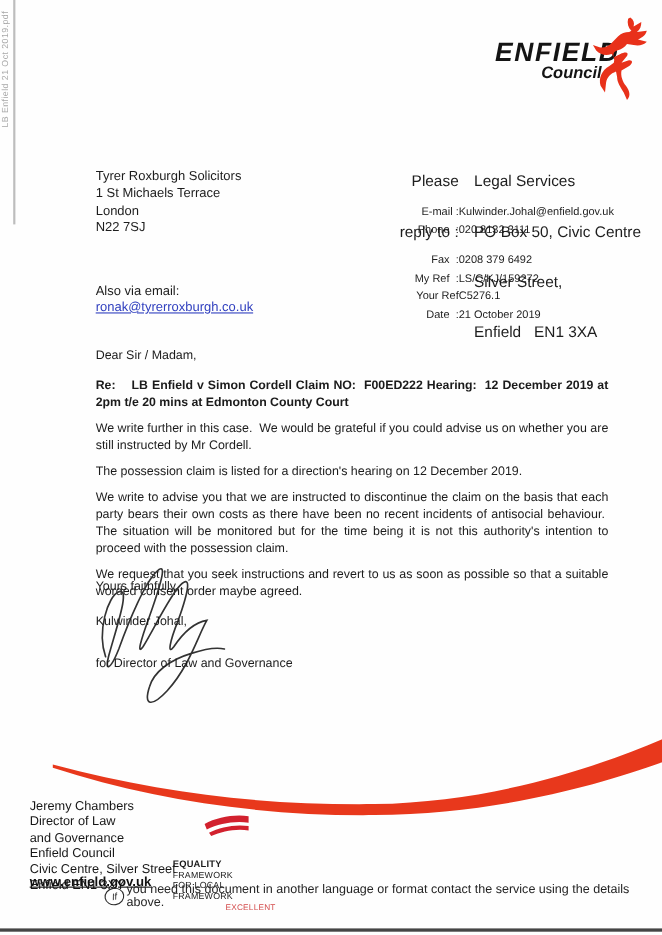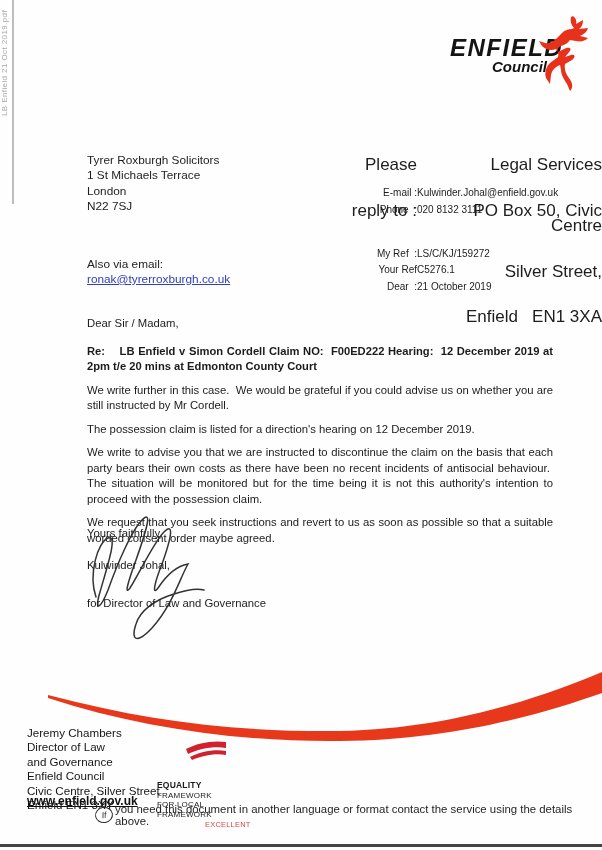--- a/index.html
+++ b/index.html
@@ -15,24 +15,24 @@
   .logo{position:absolute;left:440px;top:12px;width:162px;height:88px;}
   .logo-wordmark{position:absolute;left:10px;top:22px;font-size:24px;font-weight:bold;font-style:italic;
     letter-spacing:1.5px;color:#141414;}
   .logo-subtitle{position:absolute;left:52px;top:46px;font-size:15px;font-weight:bold;font-style:italic;color:#141414;}
   .beast{position:absolute;left:97px;top:2px;}
 
   
   .recipient{position:absolute;left:87px;top:153px;font-size:11.8px;line-height:15.3px;}
 
   
-  .reply-block{position:absolute;left:322px;top:127px;display:grid;grid-template-columns:95px auto;column-gap:30px;
-    font-size:17px;line-height:15.2px;}
+  .reply-block{position:absolute;left:322px;top:127px;display:grid;grid-template-columns:95px auto;column-gap:14px;
+    font-size:14px;line-height:15.2px;}
   .c-label{text-align:right;white-space:pre-wrap;}
-  .c-value{white-space:pre-wrap;text-align:right;}
+  .c-value{white-space:pre-wrap;}
   .c-row{position:absolute;left:322px;display:grid;grid-template-columns:95px auto;
     font-size:10px;line-height:14px;}
   .row-email{top:186px;} .row-phone{top:203px;} .row-fax{top:230px;}
   .row-myref{top:247px;} .row-yourref{top:263px;} .row-date{top:280px;}
 
   
   .also-email{position:absolute;left:87px;top:257px;font-size:11.8px;line-height:15px;}
   .email-link{color:#3140bf;text-decoration:underline;}
 
   
@@ -99,30 +99,34 @@
   </div>
 
   <div class="c-row row-email">
     <span class="c-label">E-mail :</span>
     <span class="c-value">Kulwinder.Johal@enfield.gov.uk</span>
   </div>
   <div class="c-row row-phone">
     <span class="c-label">Phone  :</span>
     <span class="c-value">020 8132 3111</span>
   </div>
+  <div class="c-row row-fax">
+    <span class="c-label">Fax  :</span>
+    <span class="c-value">0208 379 6492</span>
+  </div>
   <div class="c-row row-myref">
     <span class="c-label">My Ref  :</span>
     <span class="c-value">LS/C/KJ/159272</span>
   </div>
   <div class="c-row row-yourref">
     <span class="c-label">Your Ref</span>
     <span class="c-value">C5276.1</span>
   </div>
   <div class="c-row row-date">
-    <span class="c-label">Dear  :</span>
+    <span class="c-label">Date  :</span>
     <span class="c-value">21 October 2019</span>
   </div>
 
   <div class="also-email">
     <div>Also via email:</div>
     <a class="email-link" href="#">ronak@tyrerroxburgh.co.uk</a>
   </div>
 
   <div class="letter-body">
     <p class="salutation">Dear Sir / Madam,</p>

